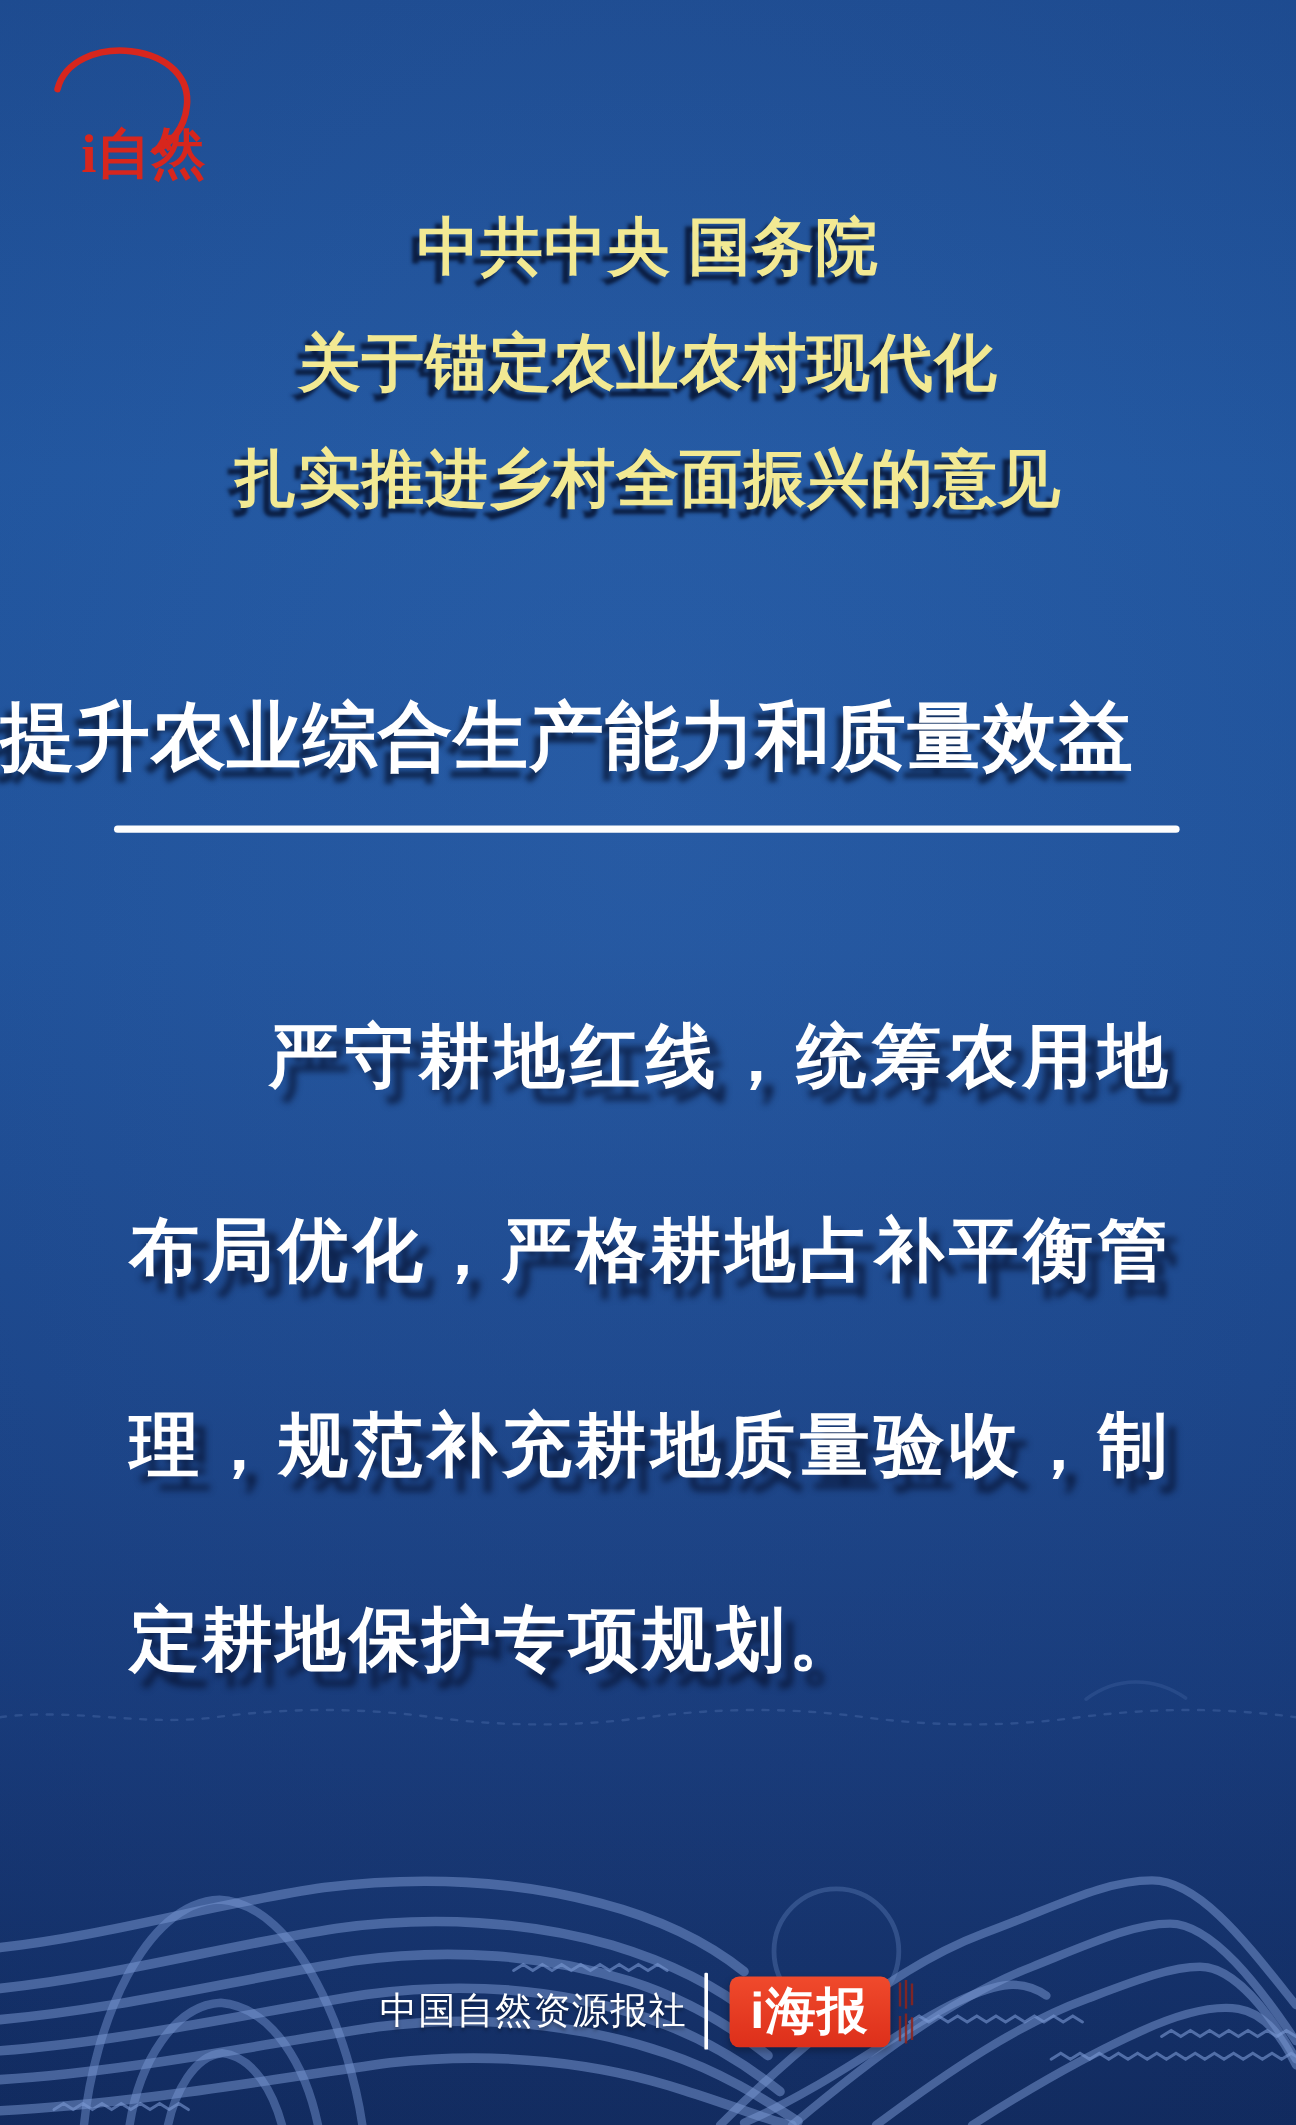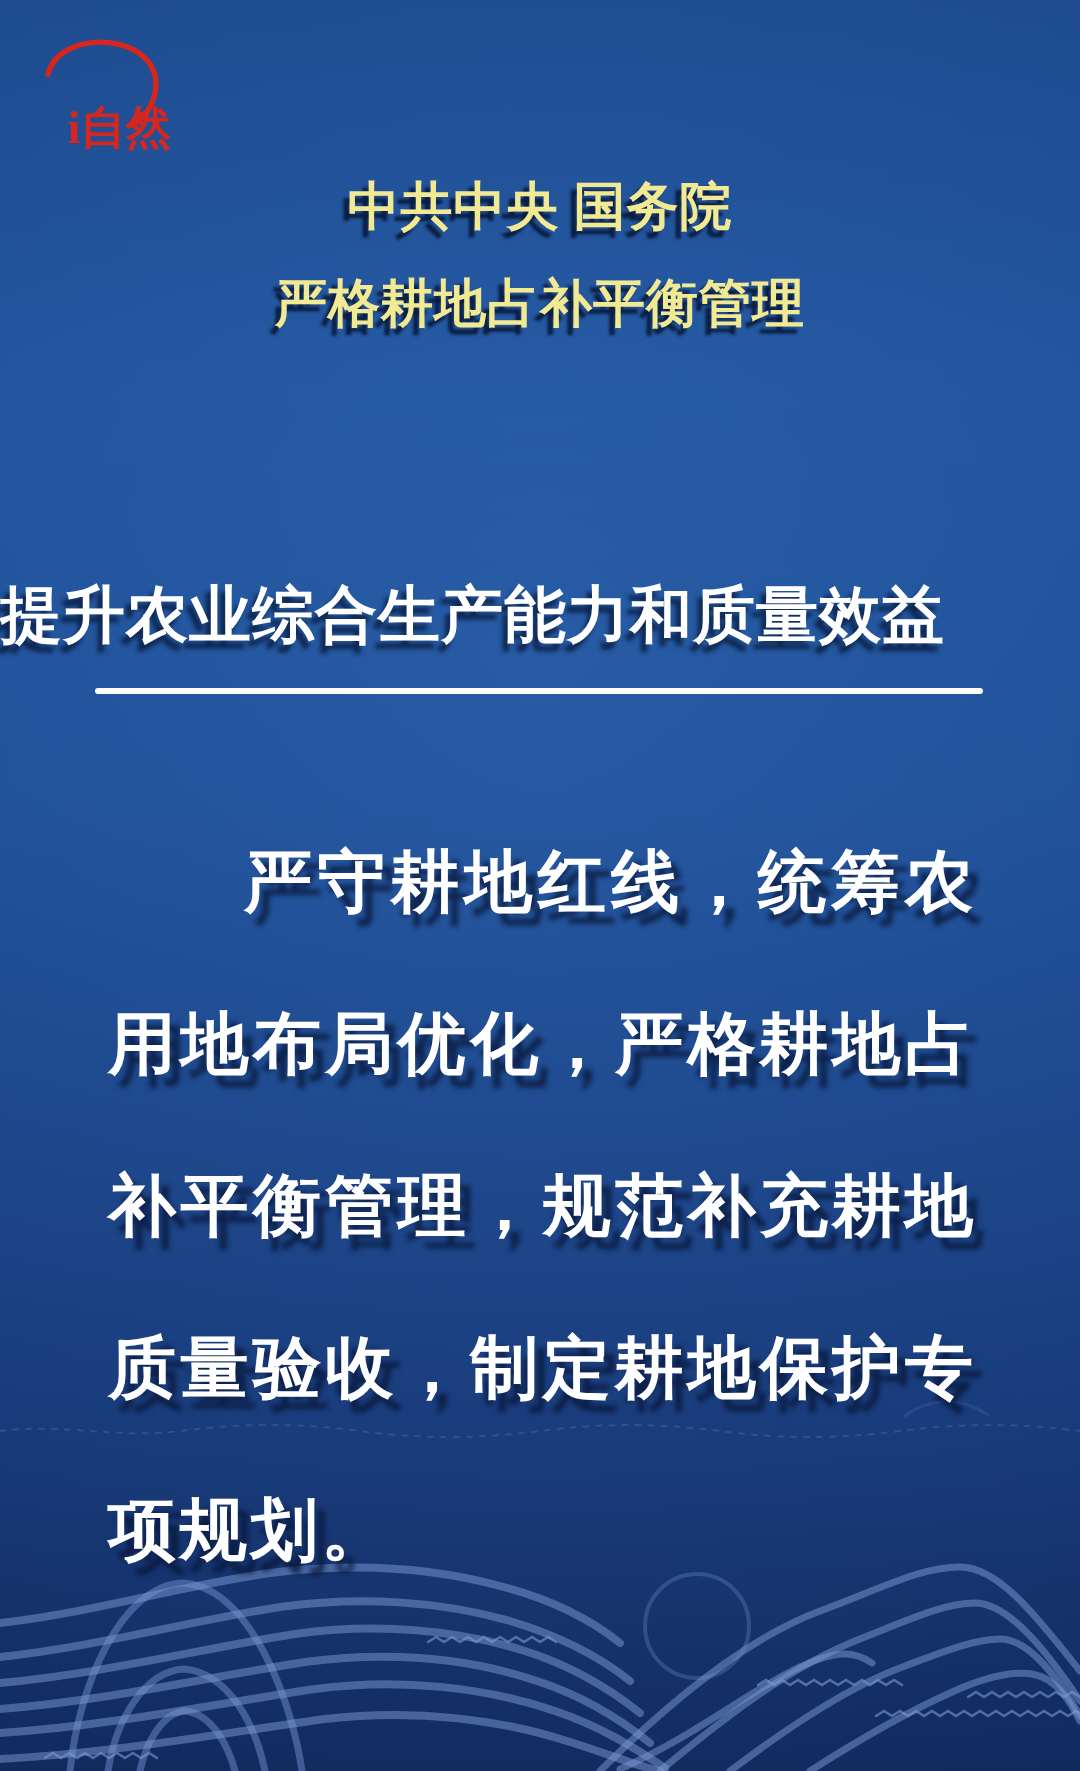--- a/index.html
+++ b/index.html
@@ -67,21 +67,21 @@
     top: 688px; left: 95px;
     width: 888px; height: 6px;
     background: #fdfdfd;
     border-radius: 3px;
   }
 
   
   .body-text {
     position: absolute;
     top: 800px; left: 108px; right: 104px;
-    font-size: 68px;
+    font-size: 58px;
     font-weight: 700;
     line-height: 162px;
     letter-spacing: 3px;
     color: #ffffff;
     text-align: justify;
     text-indent: 2em;
     word-break: break-all;
     text-shadow: 10px 12px 5px rgba(8, 22, 55, 0.75);
     margin: 0;
   }
@@ -179,21 +179,37 @@
     </g>
   </svg>
 
   <svg class="logo" viewBox="0 0 170 118" aria-hidden="true">
     <path d="M6,36 C12,12 40,1 68,4 C100,8 118,27 115,51 C113,69 102,82 88,88" fill="none" stroke="#d7261d" stroke-width="5.5" stroke-linecap="round"></path>
     <text x="26" y="106" font-size="46" fill="#d7261d">i自然</text>
   </svg>
 
   <div class="title-block">
     <div>中共中央 国务院</div>
-    <div>严格耕地占补平衡管理</div>
+    <div>关于锚定农业农村现代化</div>
+    <div>扎实推进乡村全面振兴的意见</div>
   </div>
 
   <div class="section-heading">提升农业综合生产能力和质量效益</div>
   <div class="heading-rule"></div>
 
   <p class="body-text">严守耕地红线，统筹农用地布局优化，严格耕地占补平衡管理，规范补充耕地质量验收，制定耕地保护专项规划。</p>
 
+  <div class="footer">
+    <span class="publisher">中国自然资源报社</span>
+    <span class="footer-divider"></span>
+    <span class="badge">i海报</span>
+    <svg class="badge-ticks" viewBox="0 0 18 59" aria-hidden="true">
+      <g stroke="#8f231a" stroke-width="2" stroke-opacity="0.85">
+        <line x1="4" y1="5" x2="4" y2="25"></line>
+        <line x1="9" y1="3" x2="9" y2="27"></line>
+        <line x1="14" y1="6" x2="14" y2="24"></line>
+        <line x1="4" y1="33" x2="4" y2="54"></line>
+        <line x1="9" y1="31" x2="9" y2="56"></line>
+        <line x1="14" y1="34" x2="14" y2="53"></line>
+      </g>
+    </svg>
+  </div>
 </div>
 
 </body></html>

